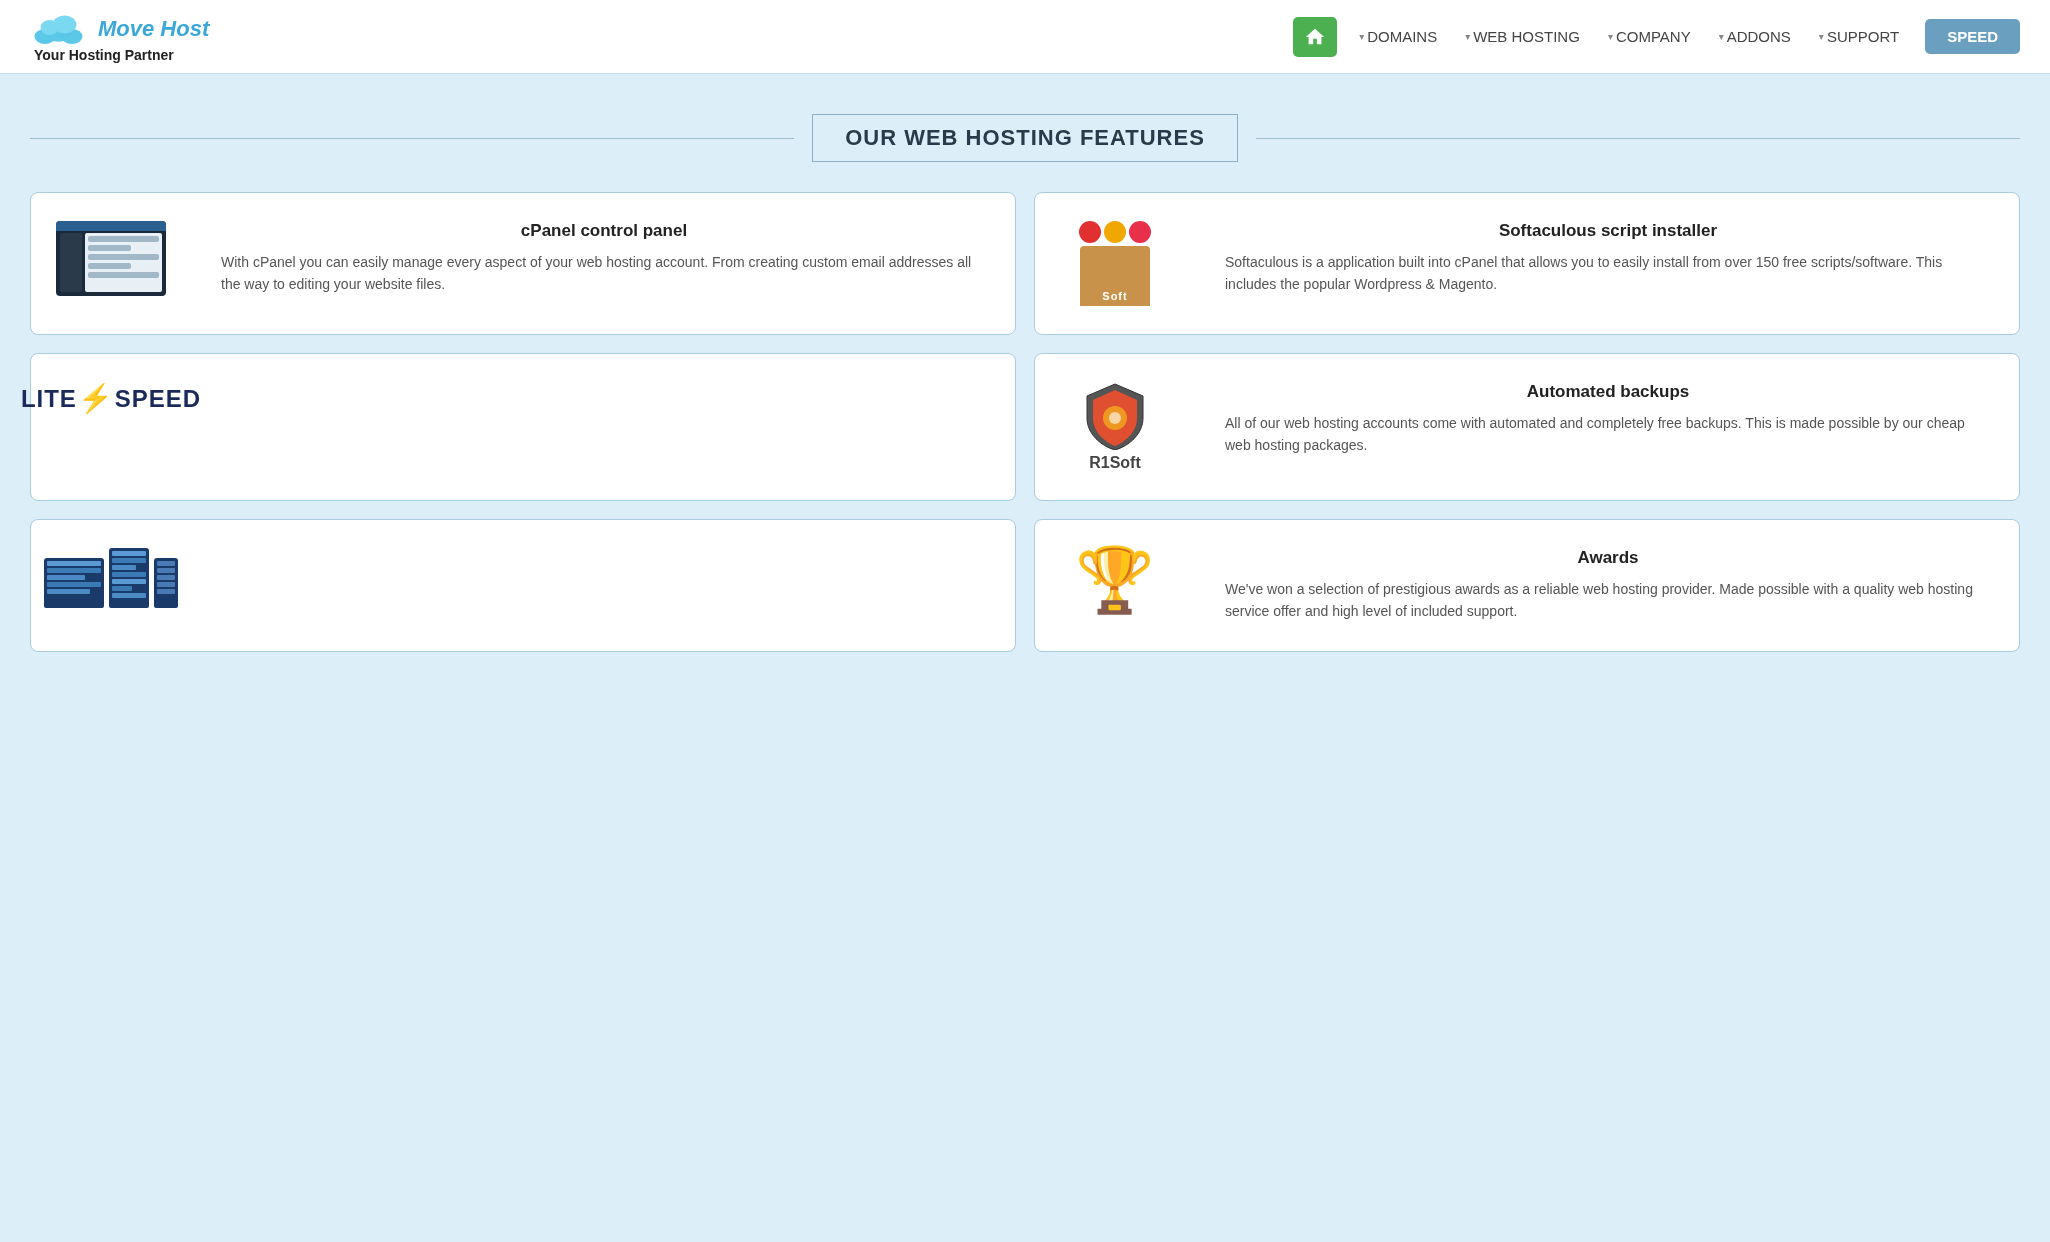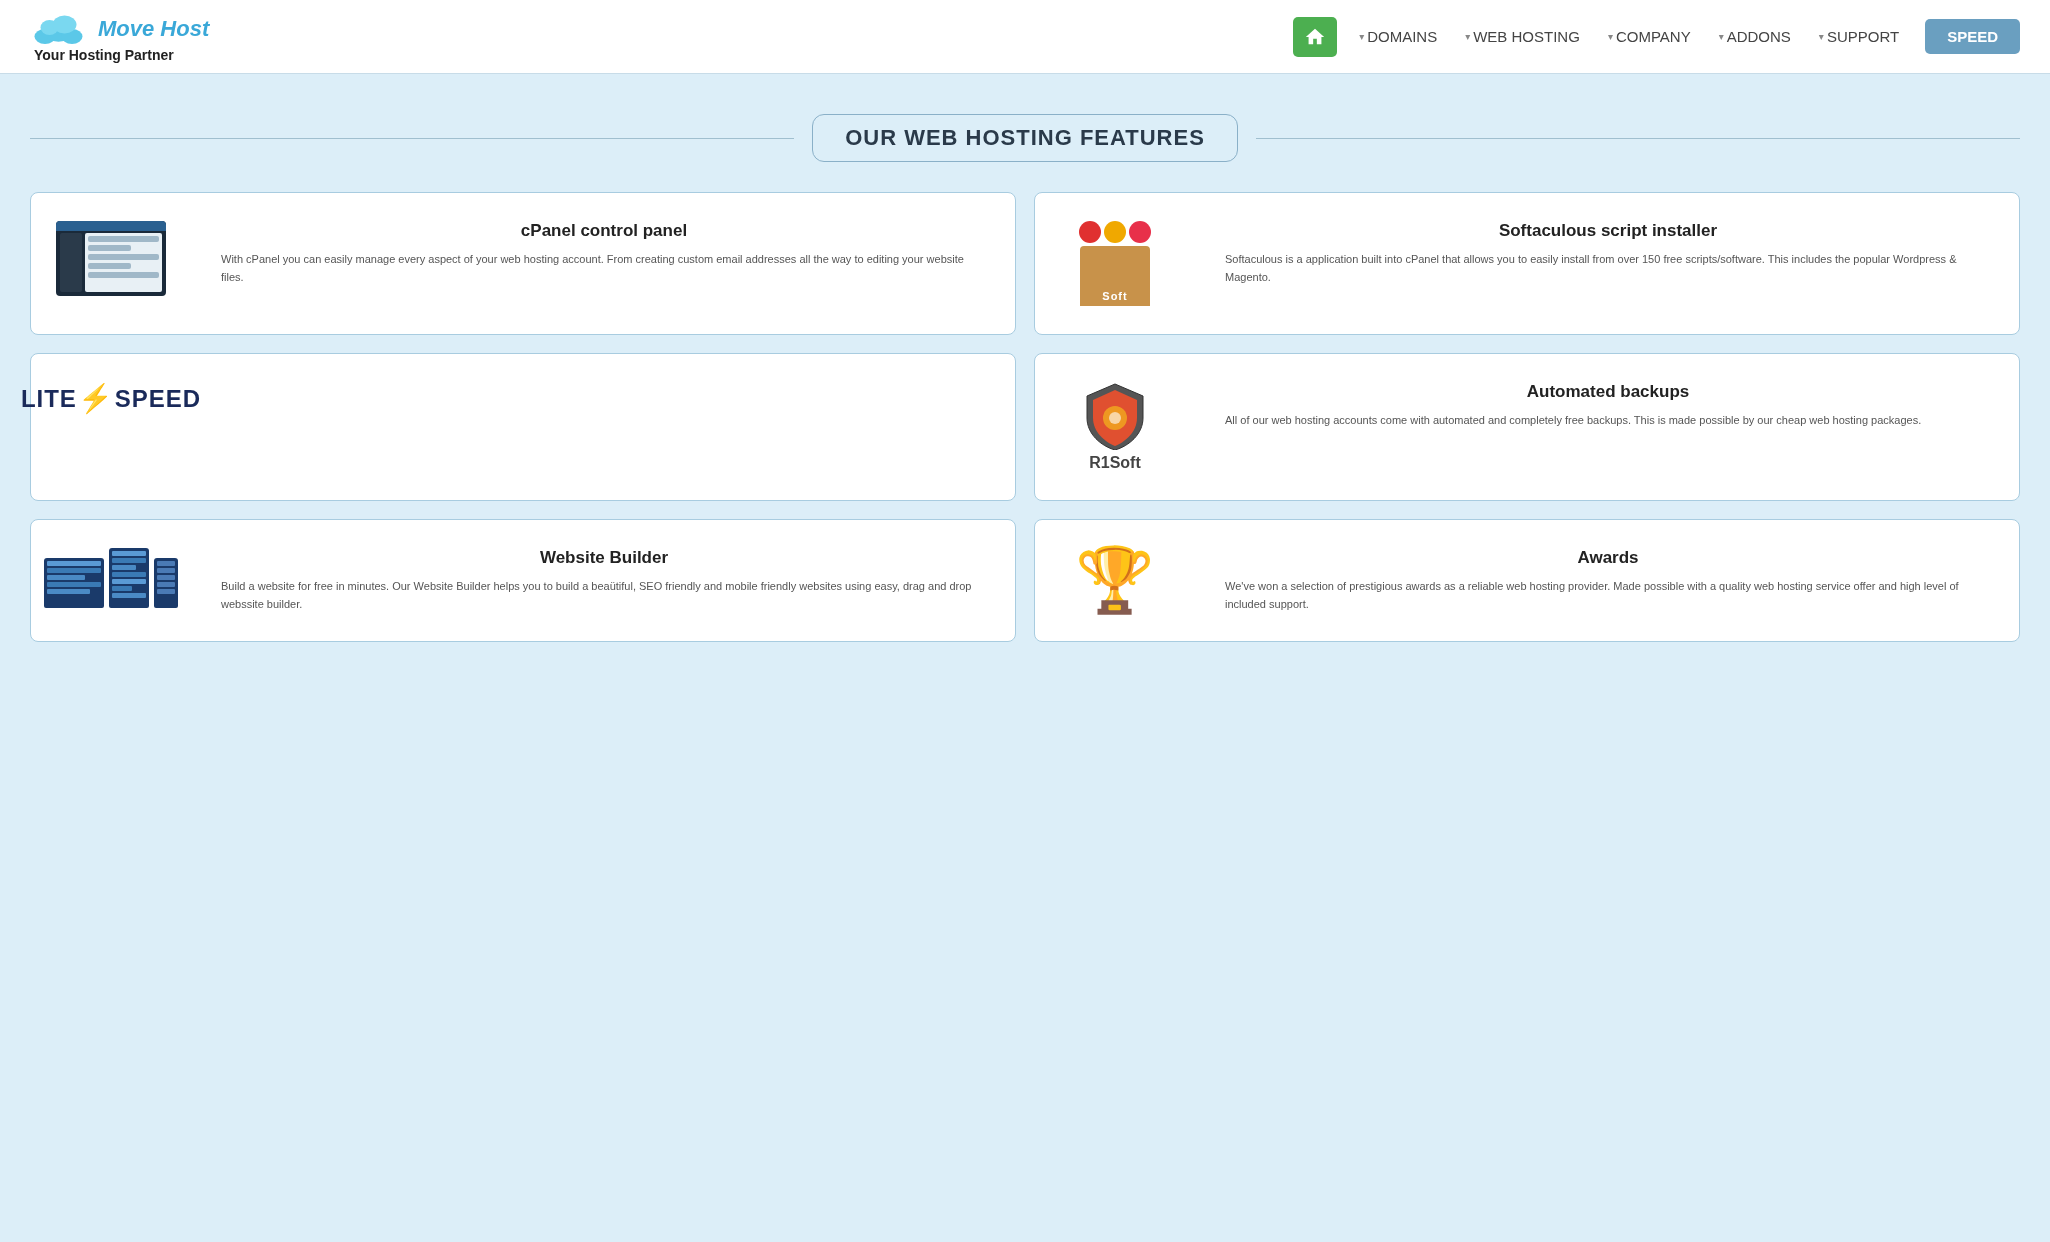--- a/index.html
+++ b/index.html
@@ -100,21 +100,21 @@
       align-items: center;
       margin-bottom: 30px;
     }
     .section-title-line {
       flex: 1;
       height: 1px;
       background: #a0bfcf;
     }
     .section-title-box {
       border: 1.5px solid #8ab0c8;
-      border-radius: 12px;
+      border-radius: 0;
       padding: 10px 32px;
       margin: 0 18px;
       background: transparent;
     }
     .section-title-box h2 {
       font-size: 22px;
       font-weight: 900;
       color: #2a3a4a;
       letter-spacing: 1px;
       white-space: nowrap;
@@ -144,21 +144,21 @@
     }
     .feature-content { flex: 1; margin-left: 28px; }
     .feature-title {
       font-size: 17px;
       font-weight: bold;
       color: #222;
       margin-bottom: 10px;
       text-align: center;
     }
     .feature-desc {
-      font-size: 11px;
+      font-size: 14px;
       color: #555;
       line-height: 1.6;
     }
 
     
     
     .cpanel-icon {
       width: 110px;
       height: 75px;
       background: #1a2a3a;
@@ -460,24 +460,20 @@
               <div class="device-row"></div>
               <div class="device-row"></div>
               <div class="device-row"></div>
               <div class="device-row"></div>
               <div class="device-row"></div>
             </div>
             <div class="device-base"></div>
           </div>
         </div>
       </div>
-      <div class="feature-content">
-        <div class="feature-title">Website Builder</div>
-        <div class="feature-desc">Build a website for free in minutes. Our Website Builder helps you to build a beaütiful, SEO friendly and mobile friendly websites using easy, drag and drop webssite builder.</div>
-      </div>
     </div>
 
     <div class="feature-card">
       <div class="feature-icon">
         <span class="trophy-icon">🏆</span>
       </div>
       <div class="feature-content">
         <div class="feature-title">Awards</div>
         <div class="feature-desc">We've won a selection of prestigious awards as a reliable web hosting provider. Made possible with a quality web hosting service offer and high level of included support.</div>
       </div>

